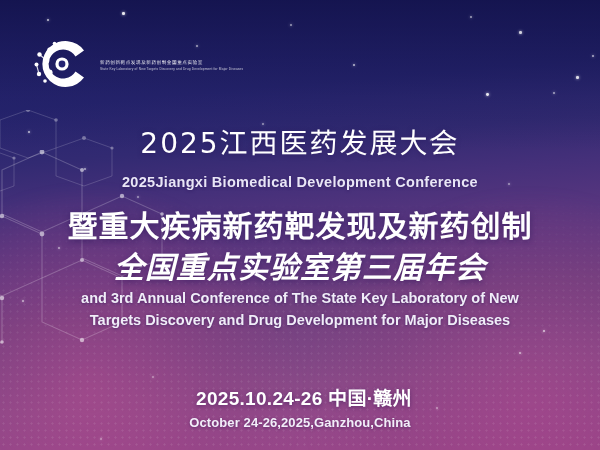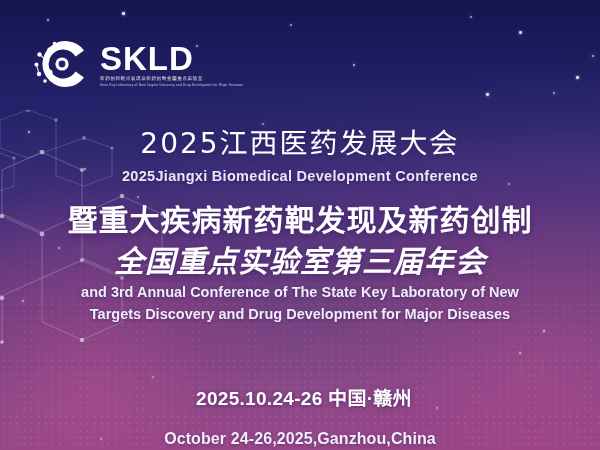--- a/index.html
+++ b/index.html
@@ -167,21 +167,21 @@
     color: #ffffff;
     line-height: 1.15;
     text-shadow: 0 1px 5px rgba(40,20,90,0.55);
   }
   .title-en-main {
     font-family: "Liberation Sans", sans-serif;
     font-size: 14.5px;
     font-weight: 700;
     letter-spacing: 0.3px;
     color: #e9e6f6;
-    margin-top: 8px;
+    margin-top: 14px;
     text-shadow: 0 1px 3px rgba(40,20,90,0.5);
   }
   .title-cn-sub1,
   .title-cn-sub2 {
     font-family: "DejaVu Sans", "Liberation Sans", sans-serif;
     font-weight: 700;
     font-size: 30px;
     letter-spacing: 1px;
     color: #ffffff;
     line-height: 1.28;
@@ -214,24 +214,24 @@
     font-weight: 700;
     font-size: 19px;
     letter-spacing: 0.3px;
     color: #ffffff;
     text-shadow: 0 1px 4px rgba(60,25,90,0.6);
     padding-left: 8px;
   }
   .date-en {
     font-family: "Liberation Sans", sans-serif;
     font-weight: 700;
-    font-size: 16px;
+    font-size: 13px;
     letter-spacing: 0.1px;
     color: #f2eef9;
-    margin-top: 20px;
+    margin-top: 5px;
     text-shadow: 0 1px 3px rgba(60,25,90,0.55);
   }
 </style>
 </head>
 <body>
 
 <div id="poster">
 
   <div class="bg-top-shade"></div>
   <div class="bg-glow-left"></div>
@@ -323,21 +323,20 @@
       </g>
       <g stroke="#ffffff" stroke-width="1.1" opacity="0.85" fill="none">
         <line x1="20.5" y1="17.5" x2="16.5" y2="27.5"></line>
         <line x1="16.5" y1="27.5" x2="19.5" y2="39.5"></line>
         <line x1="9.5" y1="21.5" x2="16.5" y2="27.5"></line>
         <line x1="6.5" y1="31.5" x2="9.0" y2="41.0"></line>
         <line x1="19.5" y1="39.5" x2="26.0" y2="48.5"></line>
       </g>
     </svg>
     <div class="logo-text">
-      <div class="logo-skld">SKLD</div>
       <div class="logo-cn">新药创新靶点发现及新药创制全国重点实验室</div>
       <div class="logo-en">State Key Laboratory of New Targets Discovery and Drug Development for Major Diseases</div>
     </div>
   </div>
 
   <div class="titles">
     <div class="title-cn-main">2025江西医药发展大会</div>
     <div class="title-en-main">2025Jiangxi Biomedical Development Conference</div>
     <div class="title-cn-sub1">暨重大疾病新药靶发现及新药创制</div>
     <div class="title-cn-sub2">全国重点实验室第三届年会</div>

